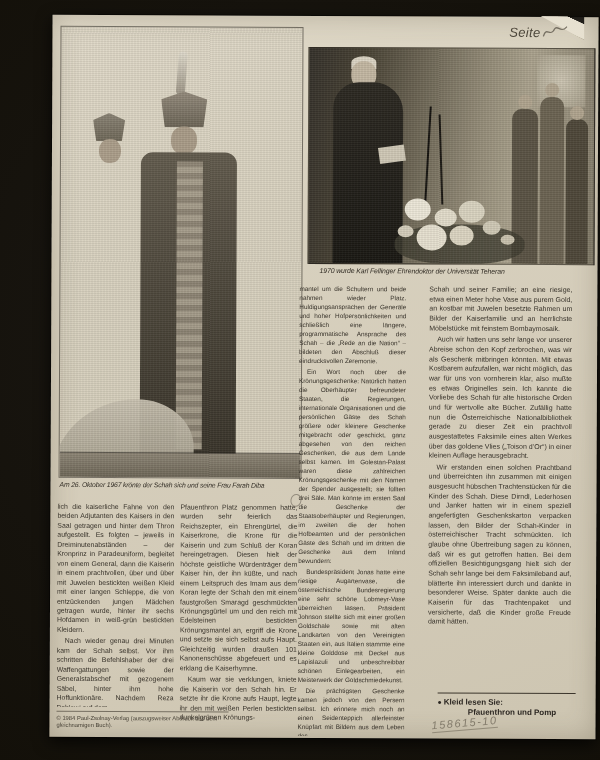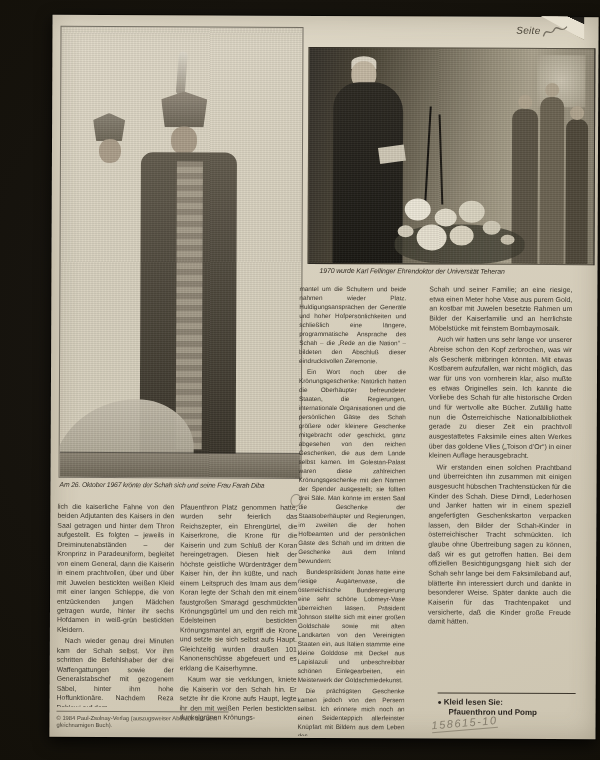--- a/index.html
+++ b/index.html
@@ -4,21 +4,21 @@
 <style>
   html,body{margin:0;padding:0;width:600px;height:760px;overflow:hidden;
     font-family:"Liberation Sans","DejaVu Sans",sans-serif;}
   .stage{position:relative;width:600px;height:760px;
     background:radial-gradient(ellipse 120% 100% at 50% 45%, #1b1814 0%, #131009 70%, #0d0b08 100%);}
   .paper{position:absolute;left:51px;top:16px;width:546px;height:722px;
     background:linear-gradient(160deg,#e0d9c8 0%, #d8d1bf 30%, #d3cbb8 65%, #cdc5b1 100%);
     transform:rotate(0.25deg);
     box-shadow:0 0 0 1px rgba(0,0,0,.4), 0 5px 16px rgba(0,0,0,.75), inset 0 0 26px rgba(90,80,58,.30);}
   
-  .seite{position:absolute;top:8px;right:58px;font-size:10px;font-style:italic;
+  .seite{position:absolute;top:8px;right:58px;font-size:13px;font-style:italic;
     color:#4c463a;letter-spacing:.3px;}
   .scribble{position:absolute;top:5px;right:30px;}
   .corner-fold{position:absolute;top:-1px;right:14px;width:44px;height:24px;
     background:linear-gradient(205deg,#0f0d0a 18%, #e9e3d3 19% 52%, #b4ac98 53% 60%, #d6cfbc 61%);
     clip-path:polygon(0 0,100% 0,100% 100%,55% 55%);opacity:.9;}
   
   .photo{position:absolute;overflow:hidden;border:1px solid rgba(35,31,25,.55);}
   .photo-left{left:8px;top:11px;width:241px;height:450px;
     background:radial-gradient(ellipse 130% 90% at 50% 32%, #282era 0%, #26231d 0%, #171511 48%, #0f0d0b 100%);}
   .grain{position:absolute;inset:0;
@@ -77,21 +77,21 @@
   .col1{left:7px;top:487px;width:117px;height:205px;font-size:6.9px;line-height:9.45px;}
   .col2{left:130px;top:487px;width:117px;height:238px;font-size:6.9px;line-height:9.45px;}
   .col3{left:248px;top:268px;width:107px;height:452px;font-size:6.4px;line-height:9px;}
   .col4{left:378px;top:268px;width:143px;height:404px;font-size:7px;line-height:9.65px;}
   .copyright{position:absolute;left:7px;top:696px;width:172px;font-size:5.8px;line-height:7px;
     color:#47413620;color:#474136;border-top:1px solid rgba(70,64,54,.65);padding-top:3px;}
   
   .teaser{position:absolute;left:388px;top:676px;width:138px;border-top:1.2px solid #3c362c;
     padding-top:4px;font-weight:bold;font-size:8px;line-height:10px;color:#2a2520;}
   .teaser .bullet{font-size:7px;margin-right:2px;}
-  .teaser-line2{padding-left:11px;}
+  .teaser-line2{padding-left:11px;text-align:center;}
   
   .hand-number{position:absolute;left:382px;top:700px;font-size:11px;font-style:italic;
     color:#837b6b;letter-spacing:1.5px;transform:rotate(-5deg);
     border-bottom:1px solid rgba(120,112,96,.65);padding-bottom:1px;}
   .pencil-circle{position:absolute;left:240px;top:478px;width:9px;height:11px;
     border:1px solid rgba(95,88,76,.55);border-radius:50%;transform:rotate(10deg);}
 </style>
 </head>
 <body>
 

